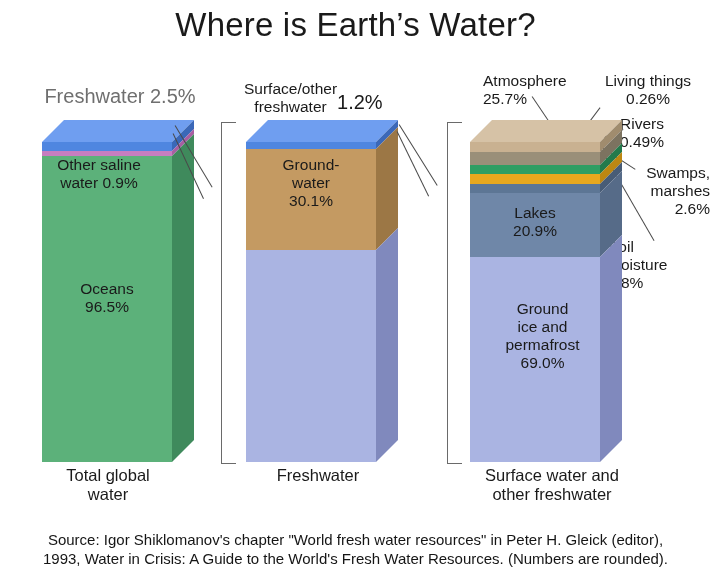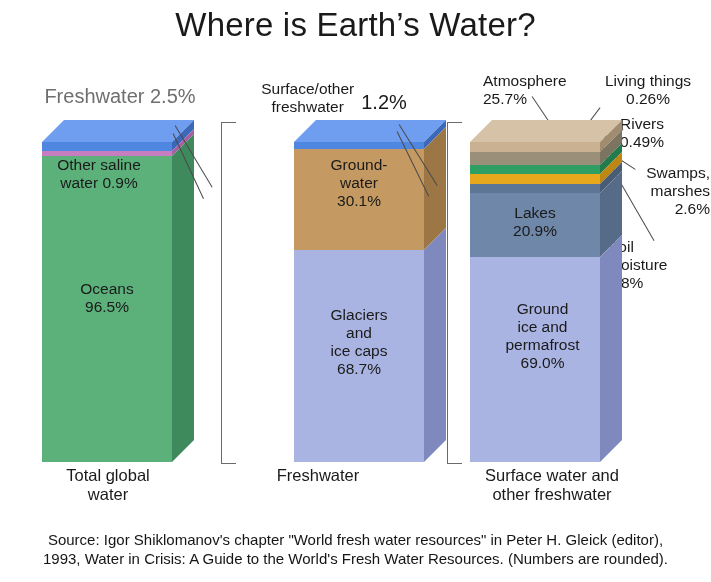--- a/index.html
+++ b/index.html
@@ -78,50 +78,46 @@
 <div class="abs" style="left:20px;top:466px;width:176px;">
   <div class="lbl ctr seg-txt" style="position:static;font-size:16.5px;line-height:19px;">Total global
 water</div>
 </div>
 
 <div class="bracket" id="bracket1" style="left:221px;top:122px;width:14px;height:340px;"></div>
 <div class="leader" style="left:175px;top:125px;width:72px;transform:rotate(59deg);"></div>
 <div class="leader" style="left:173px;top:133px;width:72px;transform:rotate(65deg);"></div>
 
 <div class="abs" id="col2-callout" style="left:244px;top:80px;width:180px;">
-  <div style="display:flex;align-items:center;justify-content:center;gap:7px;">
+  <div style="display:flex;align-items:center;">
     <div class="lbl ctr seg-txt" style="position:static;">Surface/other
 freshwater</div>
     <div class="lbl" style="padding-top:9px;">1.2%</div>
   </div>
 </div>
 
-<div class="col" id="col2" style="left:246px;top:120px;width:152px;height:342px;margin-left:48px;">
+<div class="col" id="col2" style="left:246px;top:120px;width:152px;height:342px;">
 
   <svg class="topcap" style="left:0;top:0;width:152px;height:22px;overflow:visible;">
     <polygon points="0,22 22,0 152,0 130,22" fill="#6f9ef0"></polygon>
   </svg>
 
   <div class="seg" id="c2s-surface" style="top:22px;width:130px;height:7px;background:#4f86e0;"></div>
   <div class="seg" id="c2s-ground" style="top:29px;width:130px;height:101px;background:#c49a62;"></div>
   <div class="seg" id="c2s-glacier" style="top:130px;width:130px;height:212px;background:#aab4e2;"></div>
 
   <svg class="side" style="left:130px;top:0px;width:22px;height:342px;overflow:visible;">
     <polygon points="0,22 22,0 22,7 0,29" fill="#3b68b8"></polygon>
     <polygon points="0,29 22,7 22,108 0,130" fill="#9c7745"></polygon>
     <polygon points="0,130 22,108 22,320 0,342" fill="#8089bd"></polygon>
   </svg>
 
   <div class="seg-txt" style="left:0;top:36px;width:130px;">Ground-
 water
 30.1%</div>
-  <div class="seg-txt" style="left:0;top:186px;width:130px;">Glaciers
-and
-ice caps
-68.7%</div>
 </div>
 
 <div class="abs" style="left:230px;top:466px;width:176px;">
   <div class="lbl ctr seg-txt" style="position:static;font-size:16.5px;line-height:19px;">Freshwater</div>
 </div>
 
 <div class="bracket" id="bracket2" style="left:447px;top:122px;width:14px;height:340px;"></div>
 <div class="leader" style="left:399px;top:124px;width:72px;transform:rotate(58deg);"></div>
 <div class="leader" style="left:397px;top:131px;width:72px;transform:rotate(64deg);"></div>
 

